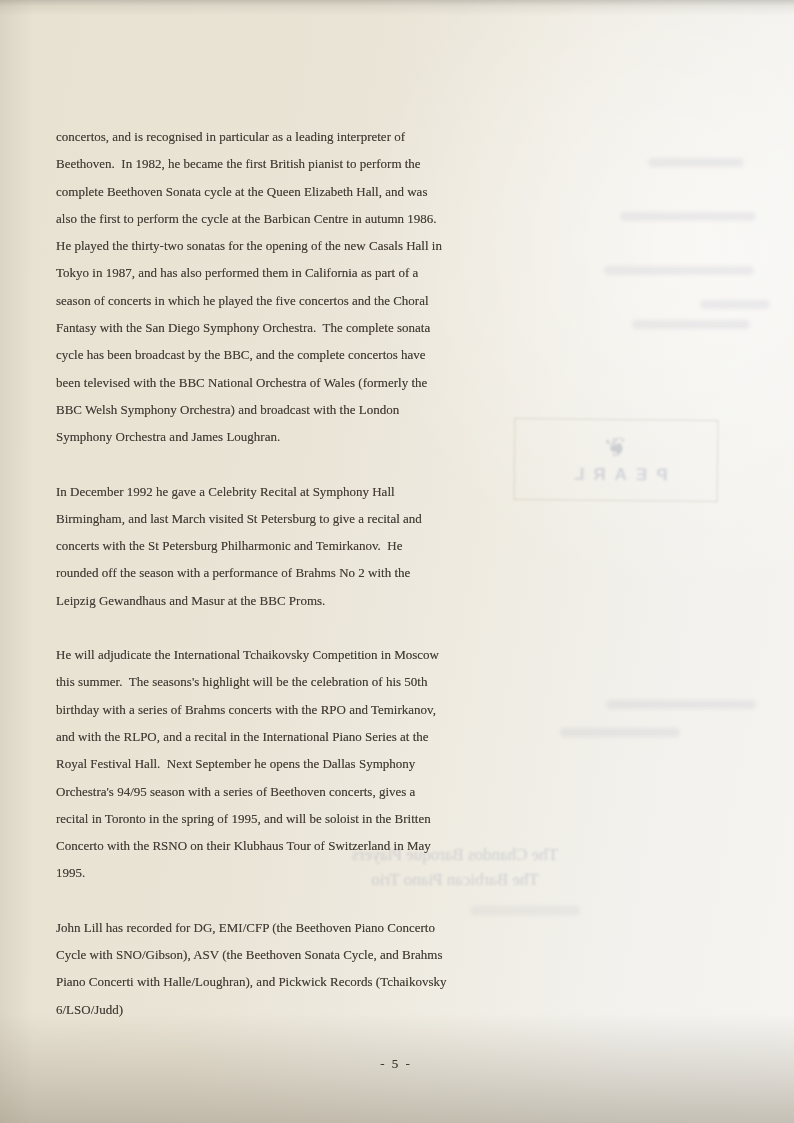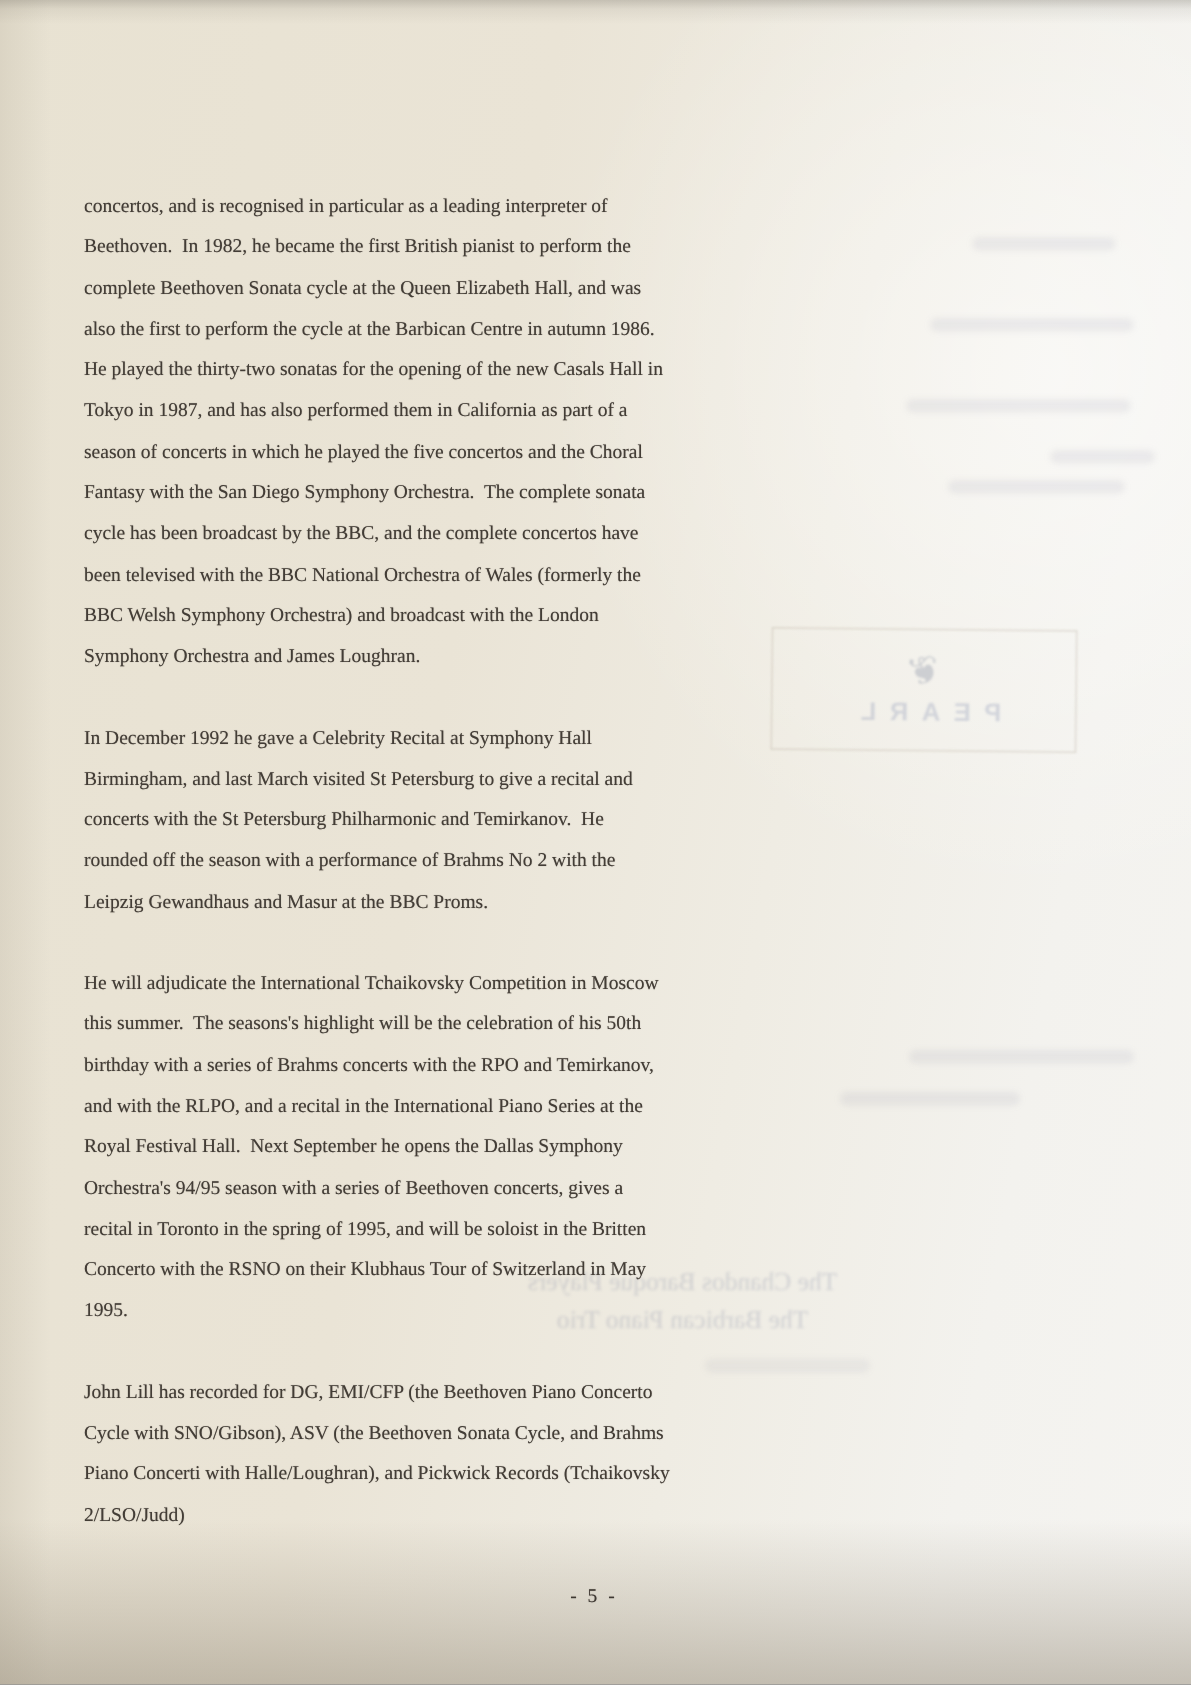--- a/index.html
+++ b/index.html
@@ -132,17 +132,17 @@
 birthday with a series of Brahms concerts with the RPO and Temirkanov,
 and with the RLPO, and a recital in the International Piano Series at the
 Royal Festival Hall.  Next September he opens the Dallas Symphony
 Orchestra's 94/95 season with a series of Beethoven concerts, gives a
 recital in Toronto in the spring of 1995, and will be soloist in the Britten
 Concerto with the RSNO on their Klubhaus Tour of Switzerland in May
 1995.</p>
     <p class="para">John Lill has recorded for DG, EMI/CFP (the Beethoven Piano Concerto
 Cycle with SNO/Gibson), ASV (the Beethoven Sonata Cycle, and Brahms
 Piano Concerti with Halle/Loughran), and Pickwick Records (Tchaikovsky
-2/LSO/Judd)</p>
+6/LSO/Judd)</p>
     <div class="page-number">- 5 -</div>
   </main>
 
 </div>
 
 </body></html>

